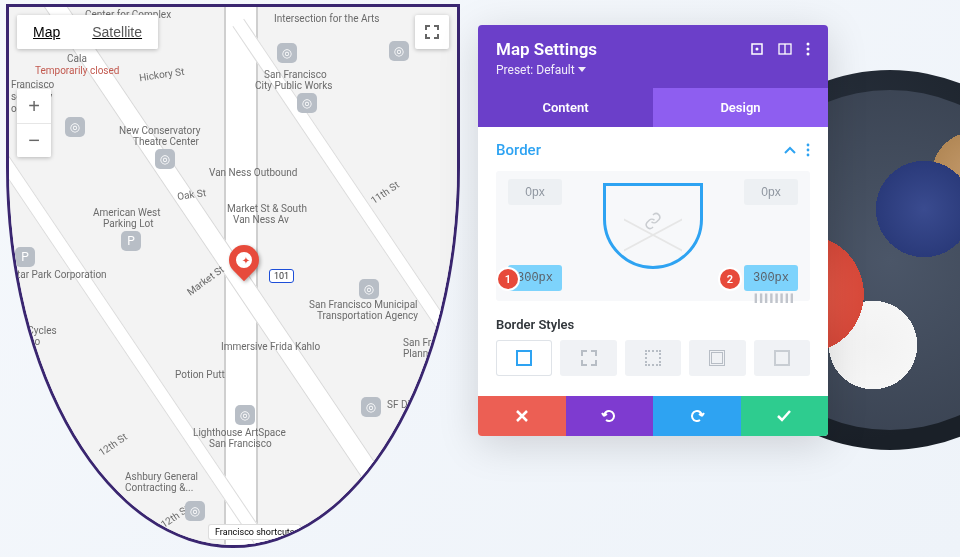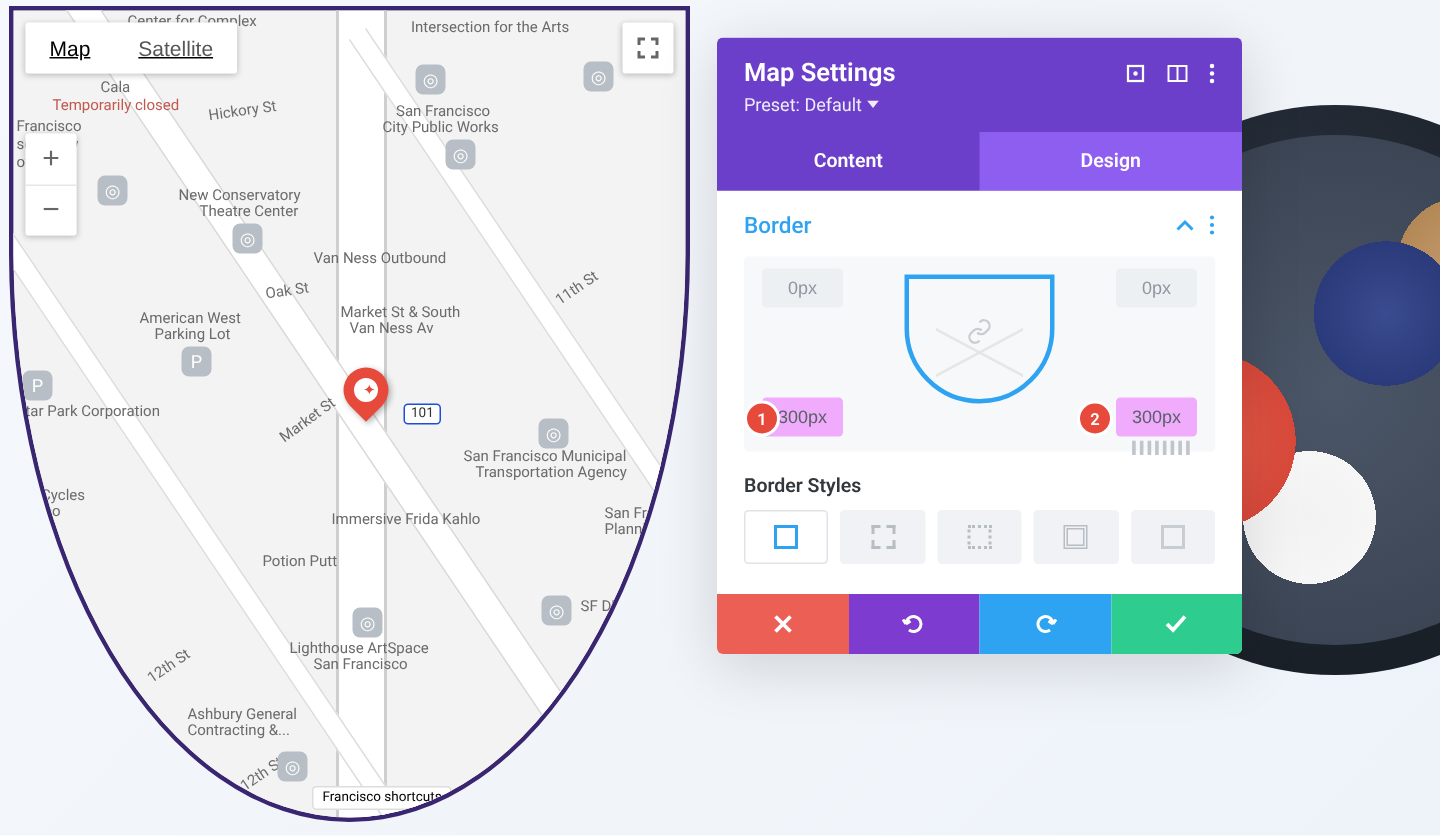--- a/index.html
+++ b/index.html
@@ -140,21 +140,21 @@
 .corner-diag2{ position:absolute; left:18px; right:18px; top:48px; height:2px; background:#e6e6e6; transform:skewY(28deg);}
 
 .corner-input {
   position:absolute; width:54px; padding:6px 4px; background:#edf0f3;
   border:none; text-align:center; font-size:12px; color:#8f96a0; border-radius:3px;
 }
 .ci-tl { left:12px; top:8px; }
 .ci-tr { right:12px; top:8px; }
 .ci-bl { left:12px; bottom:10px; }
 .ci-br { right:12px; bottom:10px; }
-.corner-input.filled { color:#5a6068; background:#f0abfc; }
+.corner-input.filled { color:#5a6068; background:#7dd3fc;font-family:Liberation Mono, monospace; }
 
 .callout {
   position:absolute; width:20px; height:20px; background:#e74a3b; color:#fff;
   border-radius:50%; display:flex; align-items:center; justify-content:center;
   font-size:11px; font-weight:600; box-shadow:0 0 0 2px #fff;
 }
 .co1 { left:2px; bottom:12px; }
 .co2 { right:70px; bottom:12px; }
 .br-slider { position:absolute; right:14px; bottom:-2px; font-size:8px; color:#c0c4cb; letter-spacing:-1px;}
 

